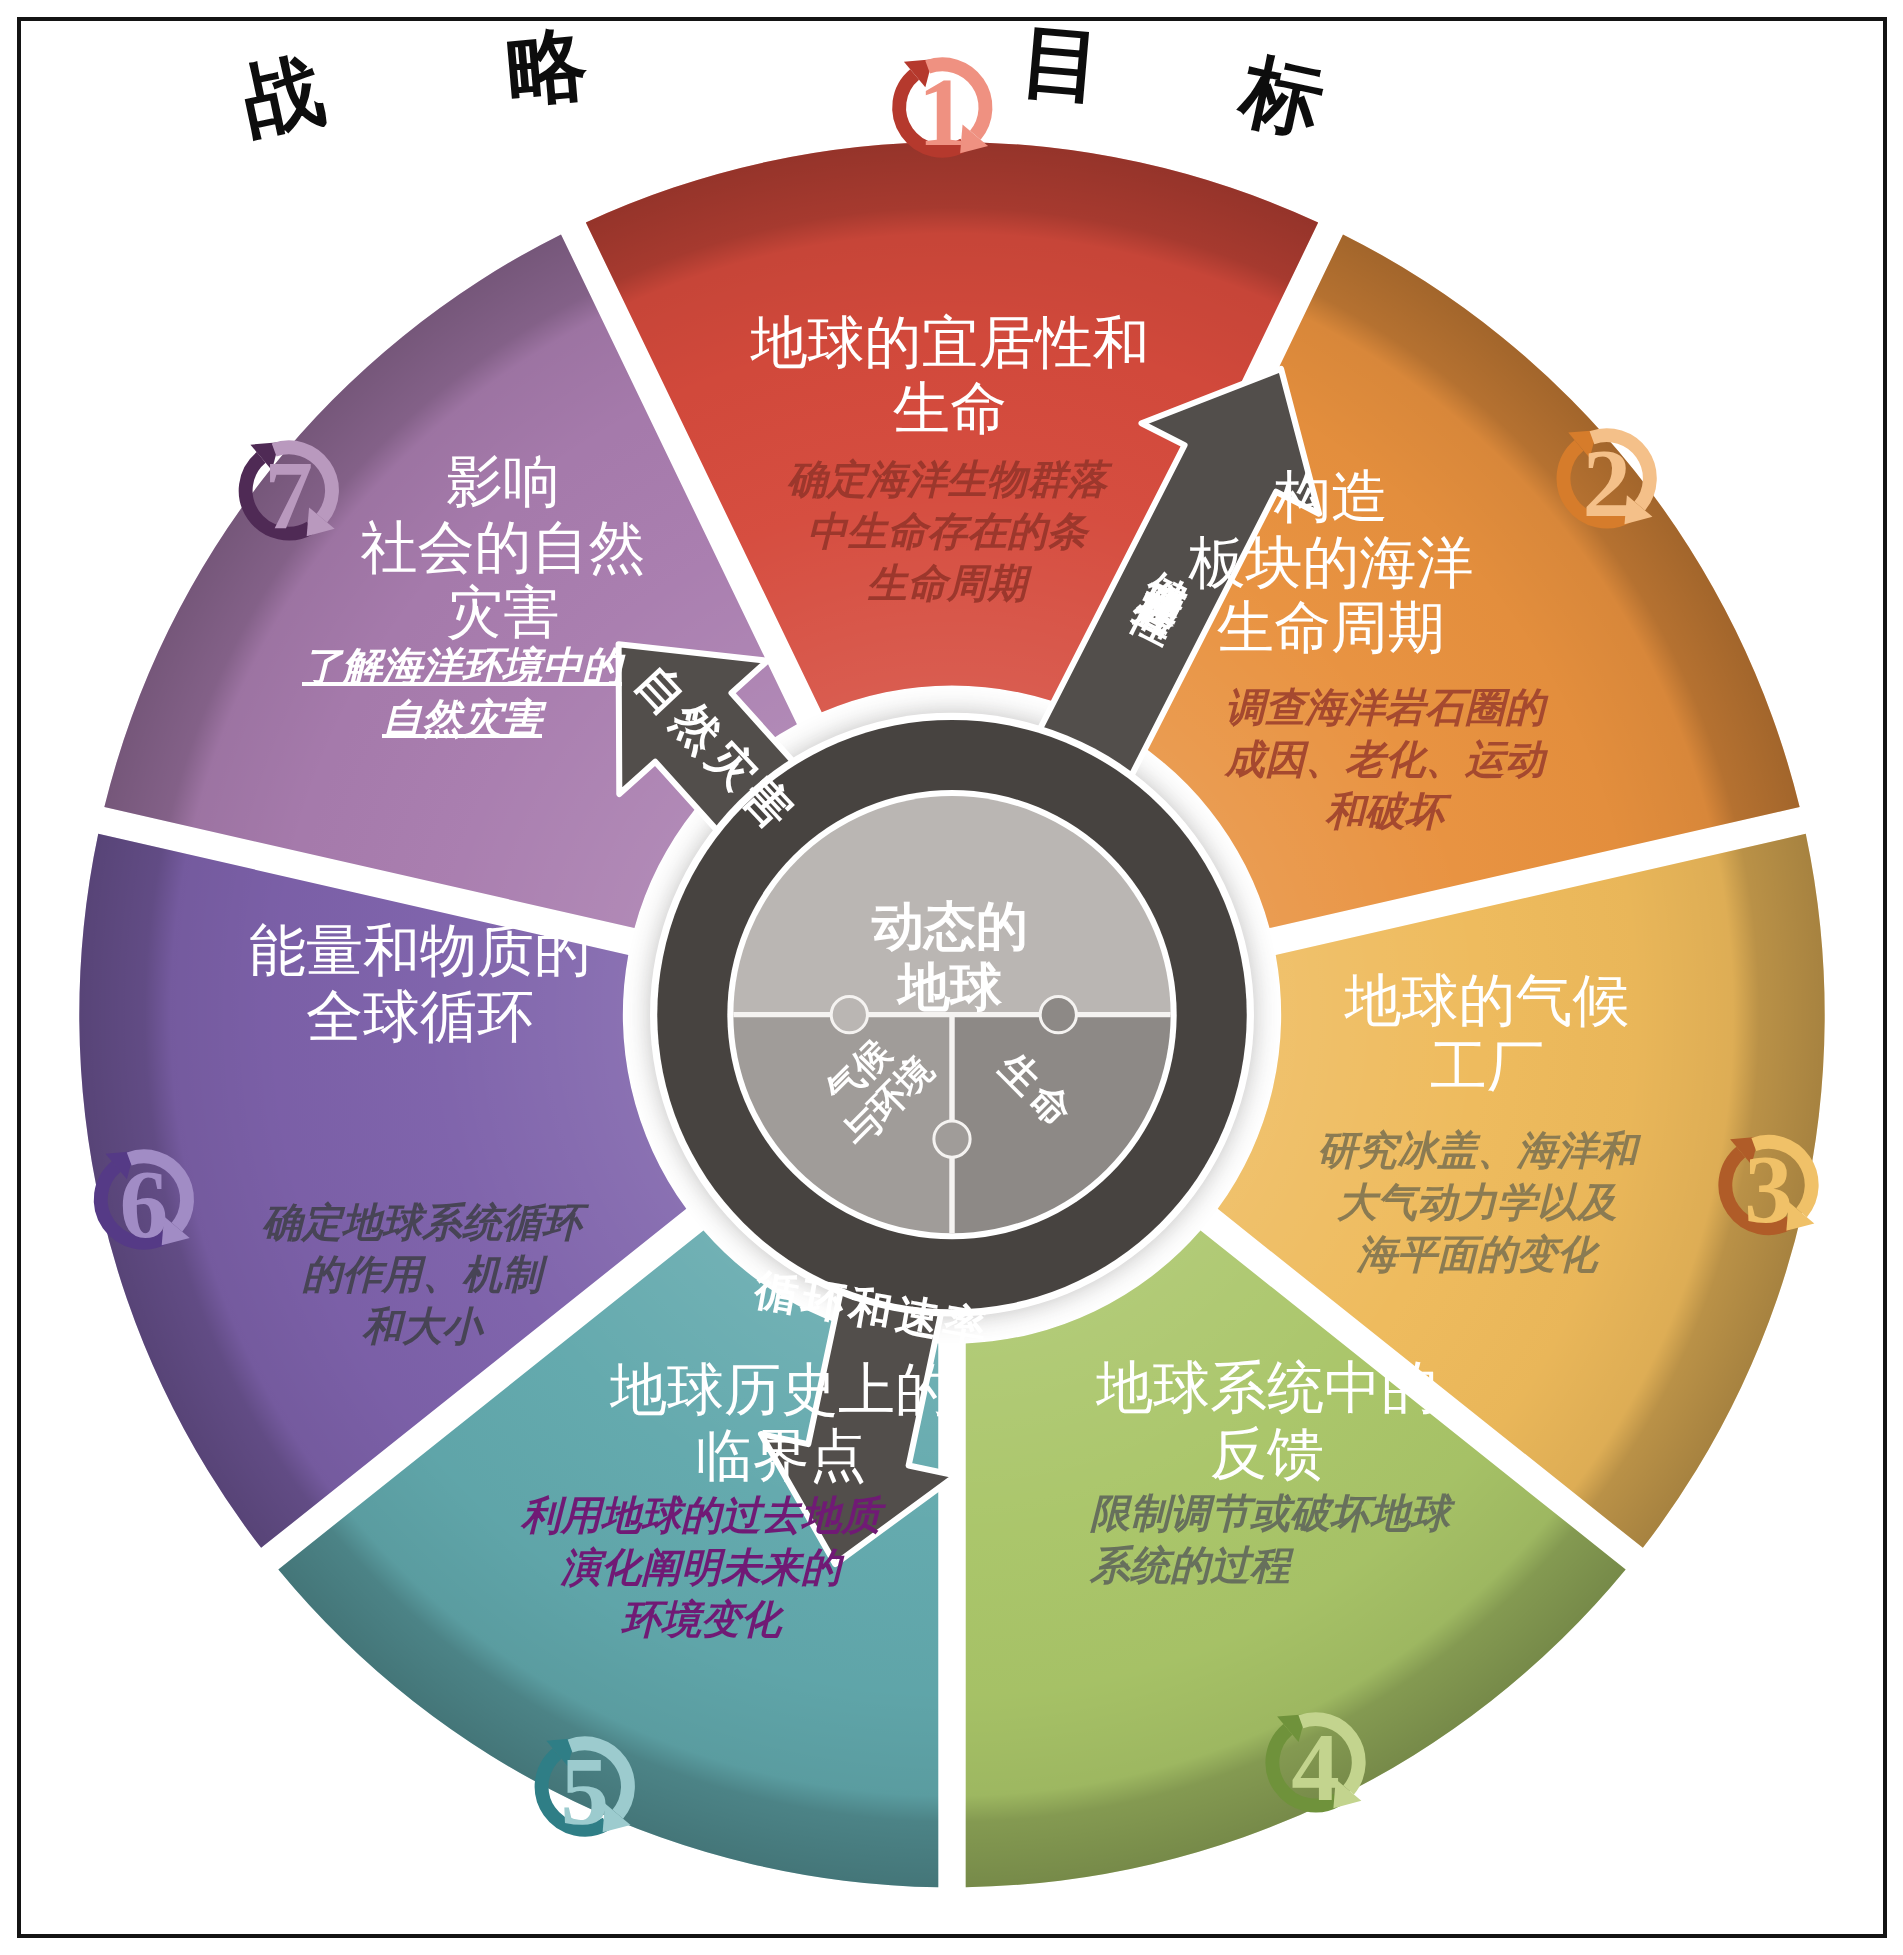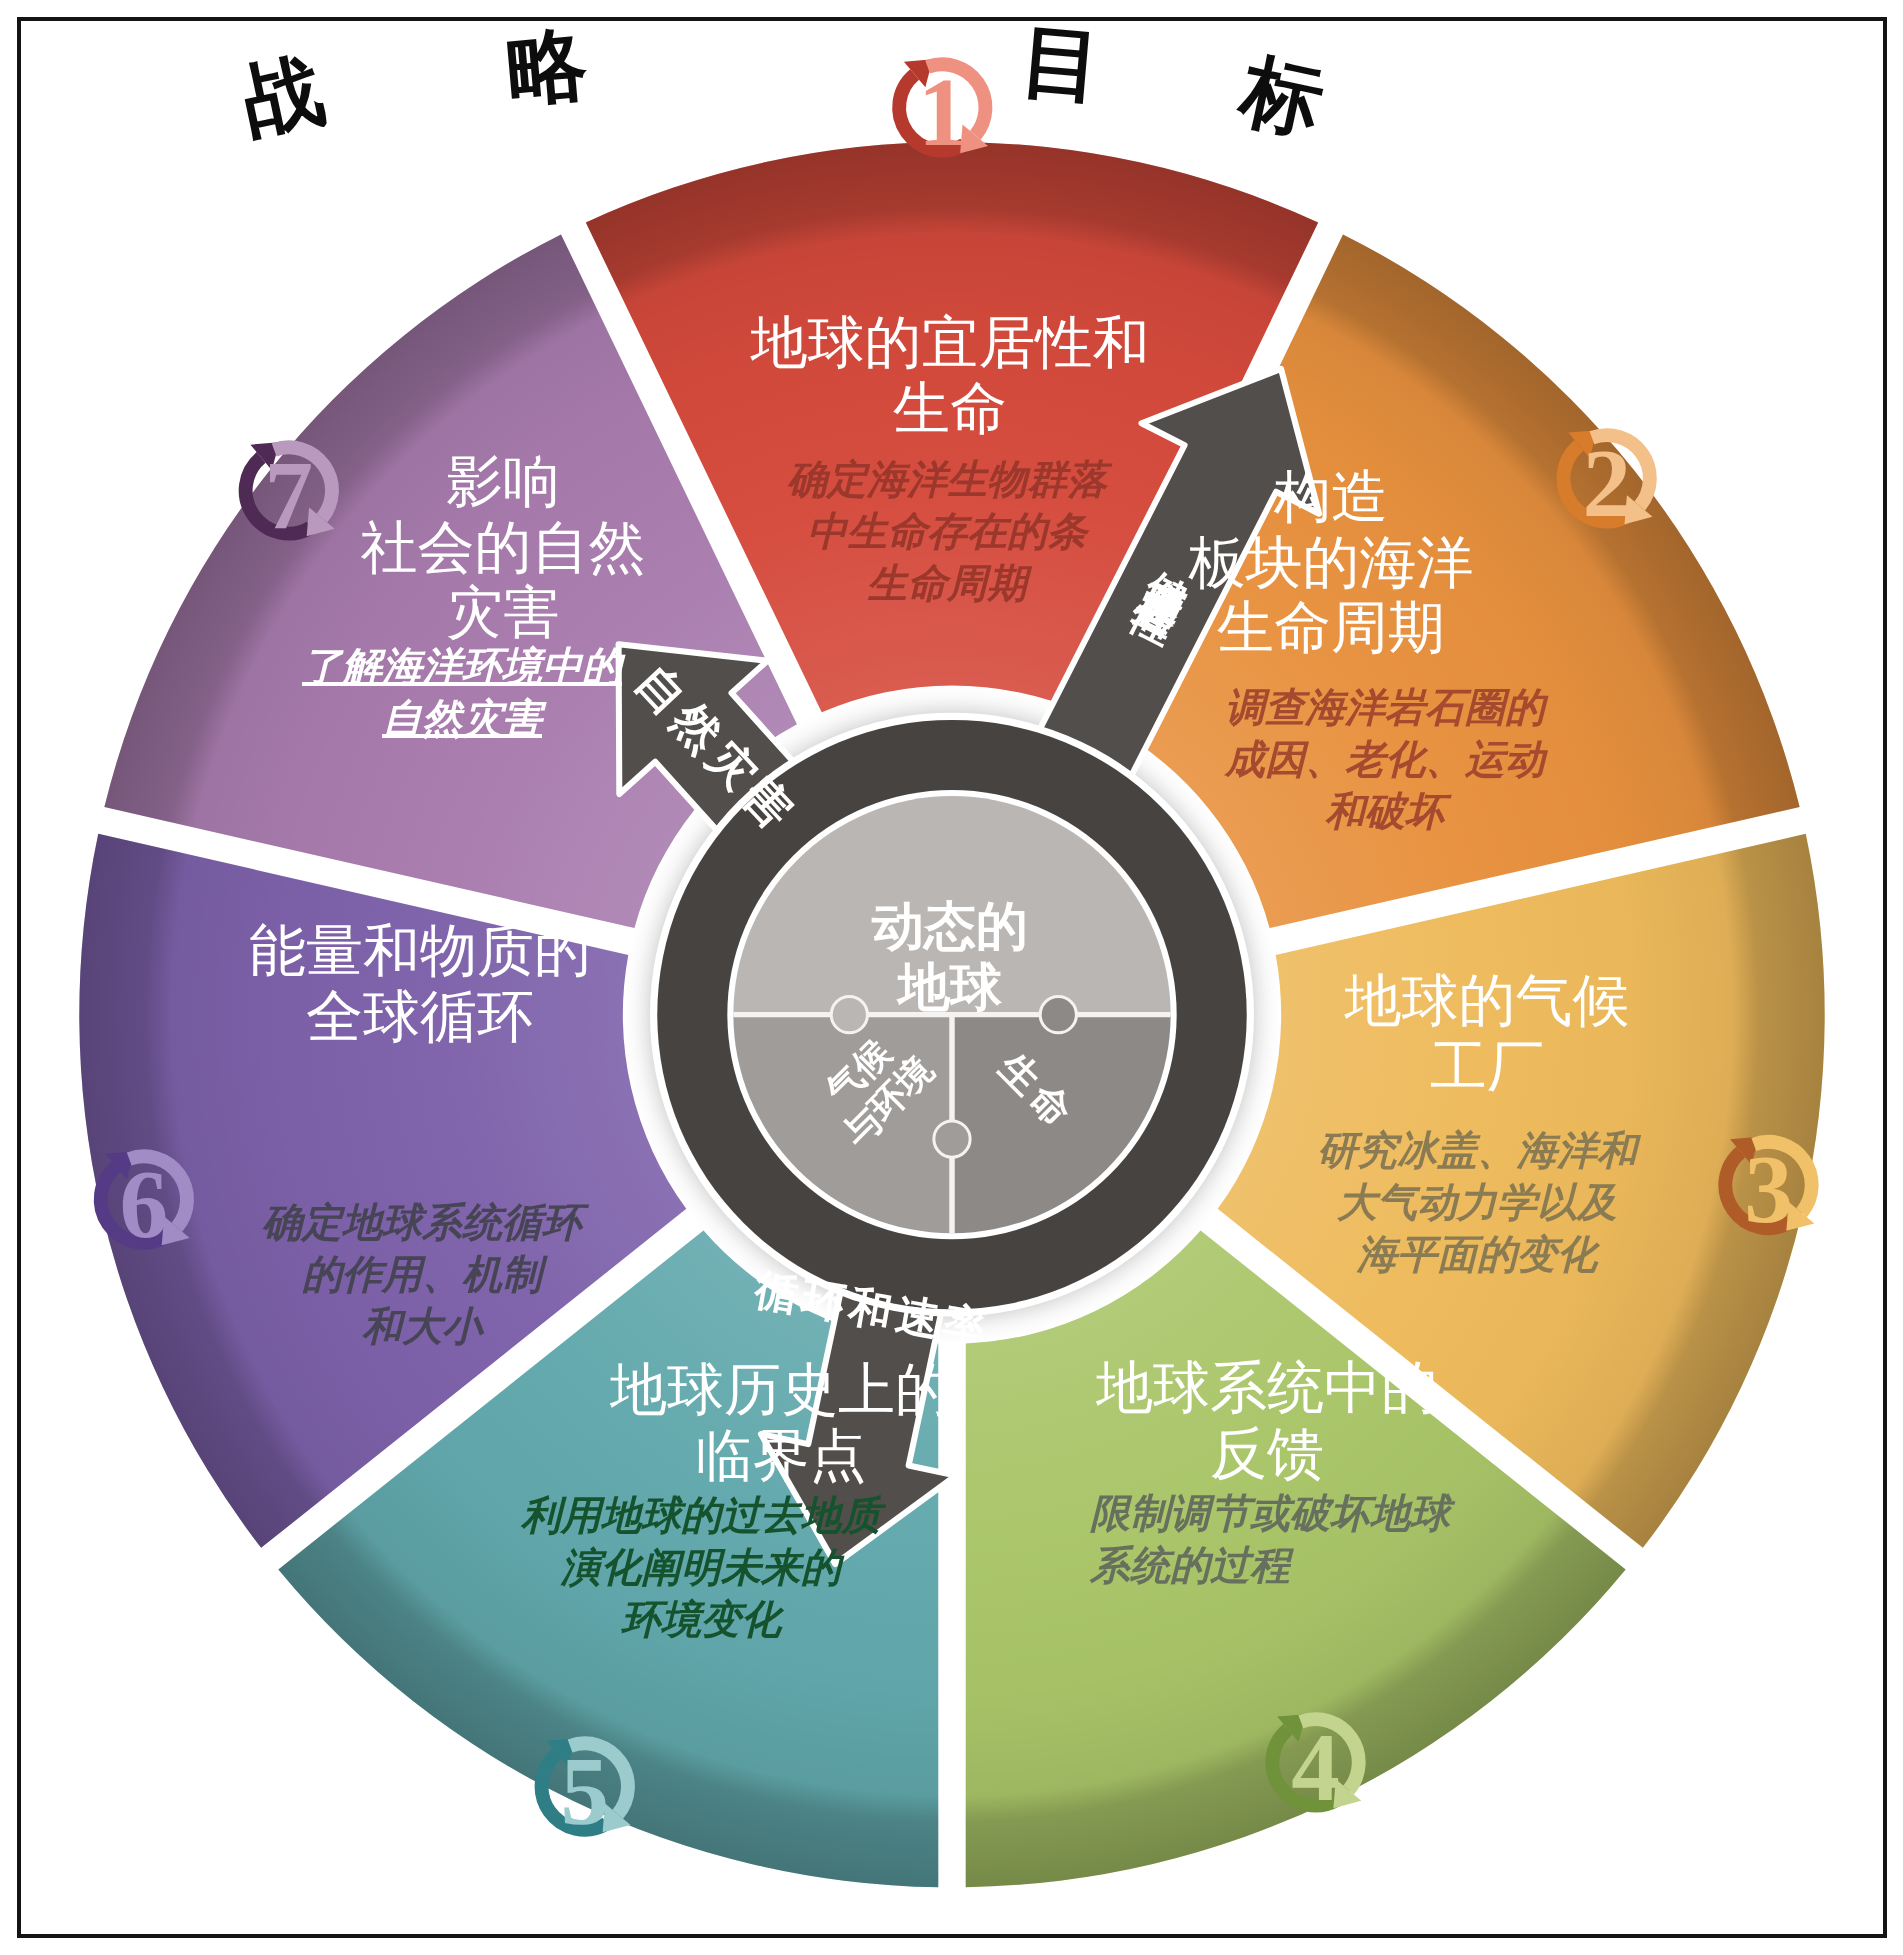--- a/index.html
+++ b/index.html
@@ -169,21 +169,21 @@
 大气动力学以及
 海平面的变化</div>
 
   <div class="t seg-title" style="left:1267px;top:1421px;">地球系统中的
 反馈</div>
   <div class="t seg-desc" style="left:1090px;top:1540px;transform:translate(0,-50%);text-align:left;color:#67705c;">限制调节或破坏地球
 系统的过程</div>
 
   <div class="t seg-title" style="left:781px;top:1423px;">地球历史上的
 临界点</div>
-  <div class="t seg-desc" style="left:701px;top:1568px;color:#14532d;">利用地球的过去地质
+  <div class="t seg-desc" style="left:701px;top:1568px;color:#701a75;">利用地球的过去地质
 演化阐明未来的
 环境变化</div>
 
   <div class="t seg-title" style="left:420px;top:984px;">能量和物质的
 全球循环</div>
   <div class="t seg-desc" style="left:406px;top:1275px;color:#474455;margin-left:16px;">确定地球系统循环
 的作用、机制
 和大小</div>
 
   <div class="t seg-title" style="left:503px;top:547px;">影响

